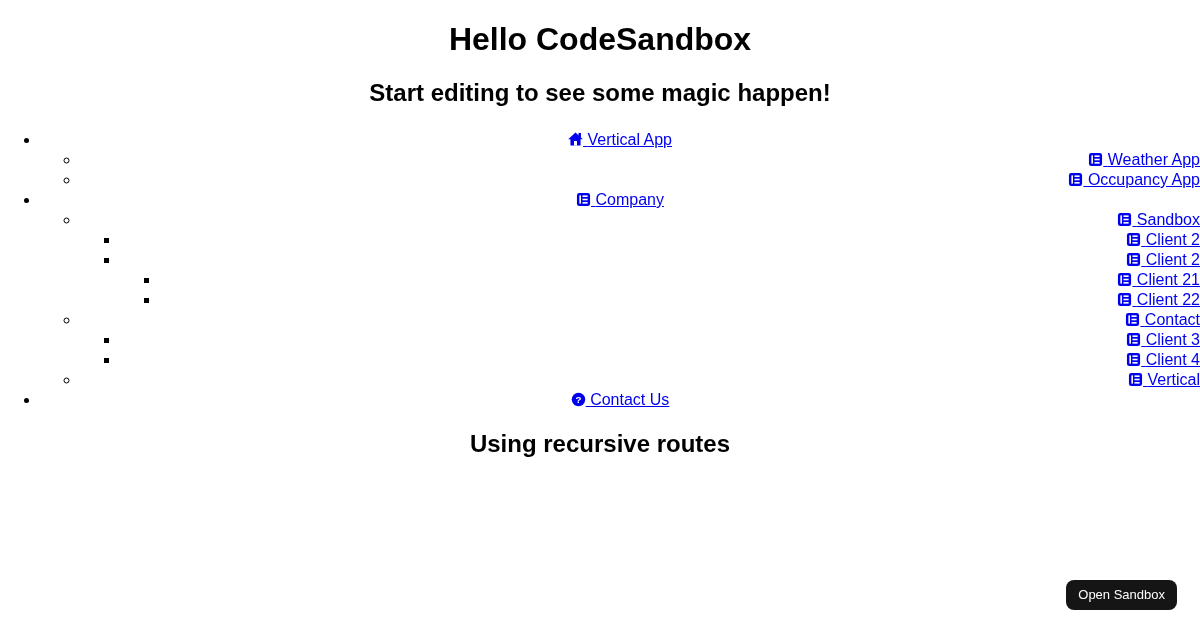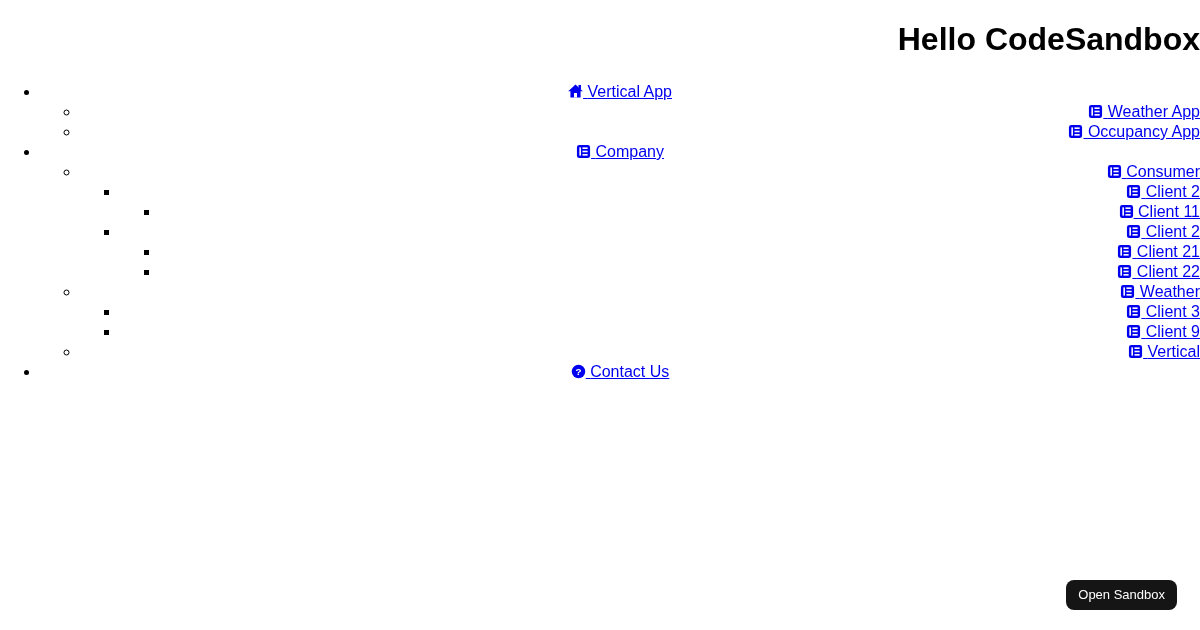--- a/index.html
+++ b/index.html
@@ -17,21 +17,20 @@
     color:var(--text);
     font-family:"Liberation Sans","DejaVu Sans",sans-serif;
     font-size:16px;
   }
   .app{text-align:center;}
   h1.page-title{
     font-size:32px;
     font-weight:bold;
     margin:21px 0;
     line-height:37px;
-    text-align:right;
   }
   h2.page-h2{
     font-size:24px;
     font-weight:bold;
     margin:20px 0;
     line-height:28px;
   }
   
   .nav > ul{margin:16px 0;padding-top:3px;}
   .nav ul{margin:0;list-style-type:disc;}
@@ -62,20 +61,21 @@
     text-decoration:none;
     cursor:pointer;
     font-family:"Liberation Sans","DejaVu Sans",sans-serif;
   }
 </style>
 </head>
 <body>
 
 <div class="app">
   <h1 class="page-title">Hello CodeSandbox</h1>
+  <h2 class="page-h2">Start editing to see some magic happen!</h2>
 
   <nav class="nav" id="route-nav">
       <ul>
         <li><a href="#"><span class="icon"><svg viewBox="0 0 16 16" aria-hidden="true">
                 <rect x="11.2" y="1" width="2.6" height="5"></rect>
                 <polygon points="8,0.6 15.8,7.6 0.2,7.6"></polygon>
                 <rect x="2.6" y="7" width="10.8" height="7.4"></rect>
                 <rect x="6.4" y="9.6" width="3.2" height="4.8" fill="#fff"></rect>
               </svg></span> <span>Vertical App</span></a><ul>
             <li><a href="#"><span class="icon"><svg viewBox="0 0 16 16" aria-hidden="true">
@@ -99,36 +99,28 @@
                 <rect x="6.9" y="3.6" width="5.5" height="1.7" fill="#fff"></rect>
                 <rect x="6.9" y="7.15" width="5.5" height="1.7" fill="#fff"></rect>
                 <rect x="6.9" y="10.7" width="5.5" height="1.7" fill="#fff"></rect>
               </svg></span> <span>Company</span></a><ul>
             <li><a href="#"><span class="icon"><svg viewBox="0 0 16 16" aria-hidden="true">
                     <rect x="1" y="1" width="14" height="14" rx="2.6"></rect>
                     <rect x="3.6" y="3.6" width="1.7" height="8.8" fill="#fff"></rect>
                     <rect x="6.9" y="3.6" width="5.5" height="1.7" fill="#fff"></rect>
                     <rect x="6.9" y="7.15" width="5.5" height="1.7" fill="#fff"></rect>
                     <rect x="6.9" y="10.7" width="5.5" height="1.7" fill="#fff"></rect>
-                  </svg></span> <span>Consumer</span></a><ul>
+                  </svg></span> <span>Sandbox</span></a><ul>
                 <li><a href="#"><span class="icon"><svg viewBox="0 0 16 16" aria-hidden="true">
                         <rect x="1" y="1" width="14" height="14" rx="2.6"></rect>
                         <rect x="3.6" y="3.6" width="1.7" height="8.8" fill="#fff"></rect>
                         <rect x="6.9" y="3.6" width="5.5" height="1.7" fill="#fff"></rect>
                         <rect x="6.9" y="7.15" width="5.5" height="1.7" fill="#fff"></rect>
                         <rect x="6.9" y="10.7" width="5.5" height="1.7" fill="#fff"></rect>
-                      </svg></span> <span>Client 2</span></a><ul>
-                    <li><a href="#"><span class="icon"><svg viewBox="0 0 16 16" aria-hidden="true">
-                            <rect x="1" y="1" width="14" height="14" rx="2.6"></rect>
-                            <rect x="3.6" y="3.6" width="1.7" height="8.8" fill="#fff"></rect>
-                            <rect x="6.9" y="3.6" width="5.5" height="1.7" fill="#fff"></rect>
-                            <rect x="6.9" y="7.15" width="5.5" height="1.7" fill="#fff"></rect>
-                            <rect x="6.9" y="10.7" width="5.5" height="1.7" fill="#fff"></rect>
-                          </svg></span> <span>Client 11</span></a></li>
-                  </ul></li>
+                      </svg></span> <span>Client 2</span></a></li>
                 <li><a href="#"><span class="icon"><svg viewBox="0 0 16 16" aria-hidden="true">
                         <rect x="1" y="1" width="14" height="14" rx="2.6"></rect>
                         <rect x="3.6" y="3.6" width="1.7" height="8.8" fill="#fff"></rect>
                         <rect x="6.9" y="3.6" width="5.5" height="1.7" fill="#fff"></rect>
                         <rect x="6.9" y="7.15" width="5.5" height="1.7" fill="#fff"></rect>
                         <rect x="6.9" y="10.7" width="5.5" height="1.7" fill="#fff"></rect>
                       </svg></span> <span>Client 2</span></a><ul>
                     <li><a href="#"><span class="icon"><svg viewBox="0 0 16 16" aria-hidden="true">
                             <rect x="1" y="1" width="14" height="14" rx="2.6"></rect>
                             <rect x="3.6" y="3.6" width="1.7" height="8.8" fill="#fff"></rect>
@@ -144,46 +136,47 @@
                             <rect x="6.9" y="10.7" width="5.5" height="1.7" fill="#fff"></rect>
                           </svg></span> <span>Client 22</span></a></li>
                   </ul></li>
               </ul></li>
             <li><a href="#"><span class="icon"><svg viewBox="0 0 16 16" aria-hidden="true">
                     <rect x="1" y="1" width="14" height="14" rx="2.6"></rect>
                     <rect x="3.6" y="3.6" width="1.7" height="8.8" fill="#fff"></rect>
                     <rect x="6.9" y="3.6" width="5.5" height="1.7" fill="#fff"></rect>
                     <rect x="6.9" y="7.15" width="5.5" height="1.7" fill="#fff"></rect>
                     <rect x="6.9" y="10.7" width="5.5" height="1.7" fill="#fff"></rect>
-                  </svg></span> <span>Weather</span></a><ul>
+                  </svg></span> <span>Contact</span></a><ul>
                 <li><a href="#"><span class="icon"><svg viewBox="0 0 16 16" aria-hidden="true">
                         <rect x="1" y="1" width="14" height="14" rx="2.6"></rect>
                         <rect x="3.6" y="3.6" width="1.7" height="8.8" fill="#fff"></rect>
                         <rect x="6.9" y="3.6" width="5.5" height="1.7" fill="#fff"></rect>
                         <rect x="6.9" y="7.15" width="5.5" height="1.7" fill="#fff"></rect>
                         <rect x="6.9" y="10.7" width="5.5" height="1.7" fill="#fff"></rect>
                       </svg></span> <span>Client 3</span></a></li>
                 <li><a href="#"><span class="icon"><svg viewBox="0 0 16 16" aria-hidden="true">
                         <rect x="1" y="1" width="14" height="14" rx="2.6"></rect>
                         <rect x="3.6" y="3.6" width="1.7" height="8.8" fill="#fff"></rect>
                         <rect x="6.9" y="3.6" width="5.5" height="1.7" fill="#fff"></rect>
                         <rect x="6.9" y="7.15" width="5.5" height="1.7" fill="#fff"></rect>
                         <rect x="6.9" y="10.7" width="5.5" height="1.7" fill="#fff"></rect>
-                      </svg></span> <span>Client 9</span></a></li>
+                      </svg></span> <span>Client 4</span></a></li>
               </ul></li>
             <li><a href="#"><span class="icon"><svg viewBox="0 0 16 16" aria-hidden="true">
                     <rect x="1" y="1" width="14" height="14" rx="2.6"></rect>
                     <rect x="3.6" y="3.6" width="1.7" height="8.8" fill="#fff"></rect>
                     <rect x="6.9" y="3.6" width="5.5" height="1.7" fill="#fff"></rect>
                     <rect x="6.9" y="7.15" width="5.5" height="1.7" fill="#fff"></rect>
                     <rect x="6.9" y="10.7" width="5.5" height="1.7" fill="#fff"></rect>
                   </svg></span> <span>Vertical</span></a></li>
           </ul></li>
         <li><a href="#"><span class="icon"><svg viewBox="0 0 16 16" aria-hidden="true">
                 <circle cx="8" cy="8" r="7.2"></circle>
                 <text x="8" y="11.6" text-anchor="middle" font-size="10.5" font-weight="bold" fill="#fff" font-family="Liberation Sans, sans-serif">?</text>
               </svg></span> <span>Contact Us</span></a></li>
       </ul>
     </nav>
 
+  <h2 class="page-h2">Using recursive routes</h2>
 </div>
 
 <a class="open-sandbox">Open Sandbox</a>
 
 </body></html>

